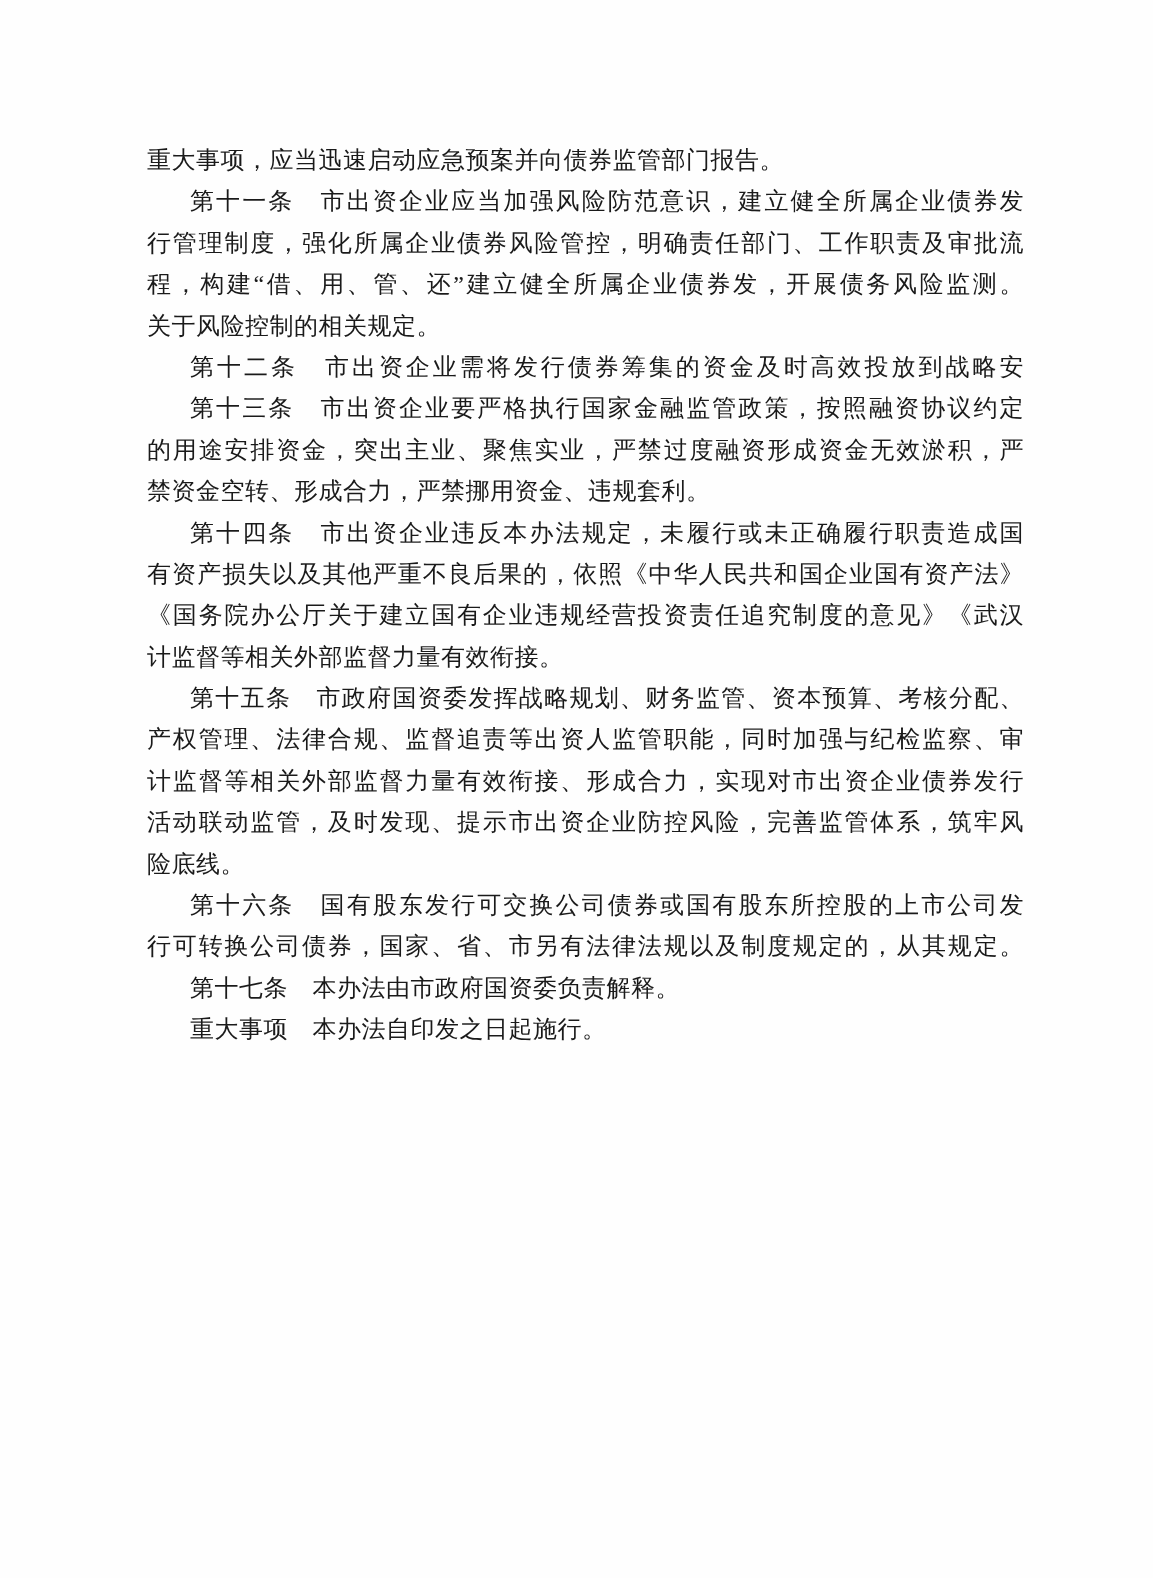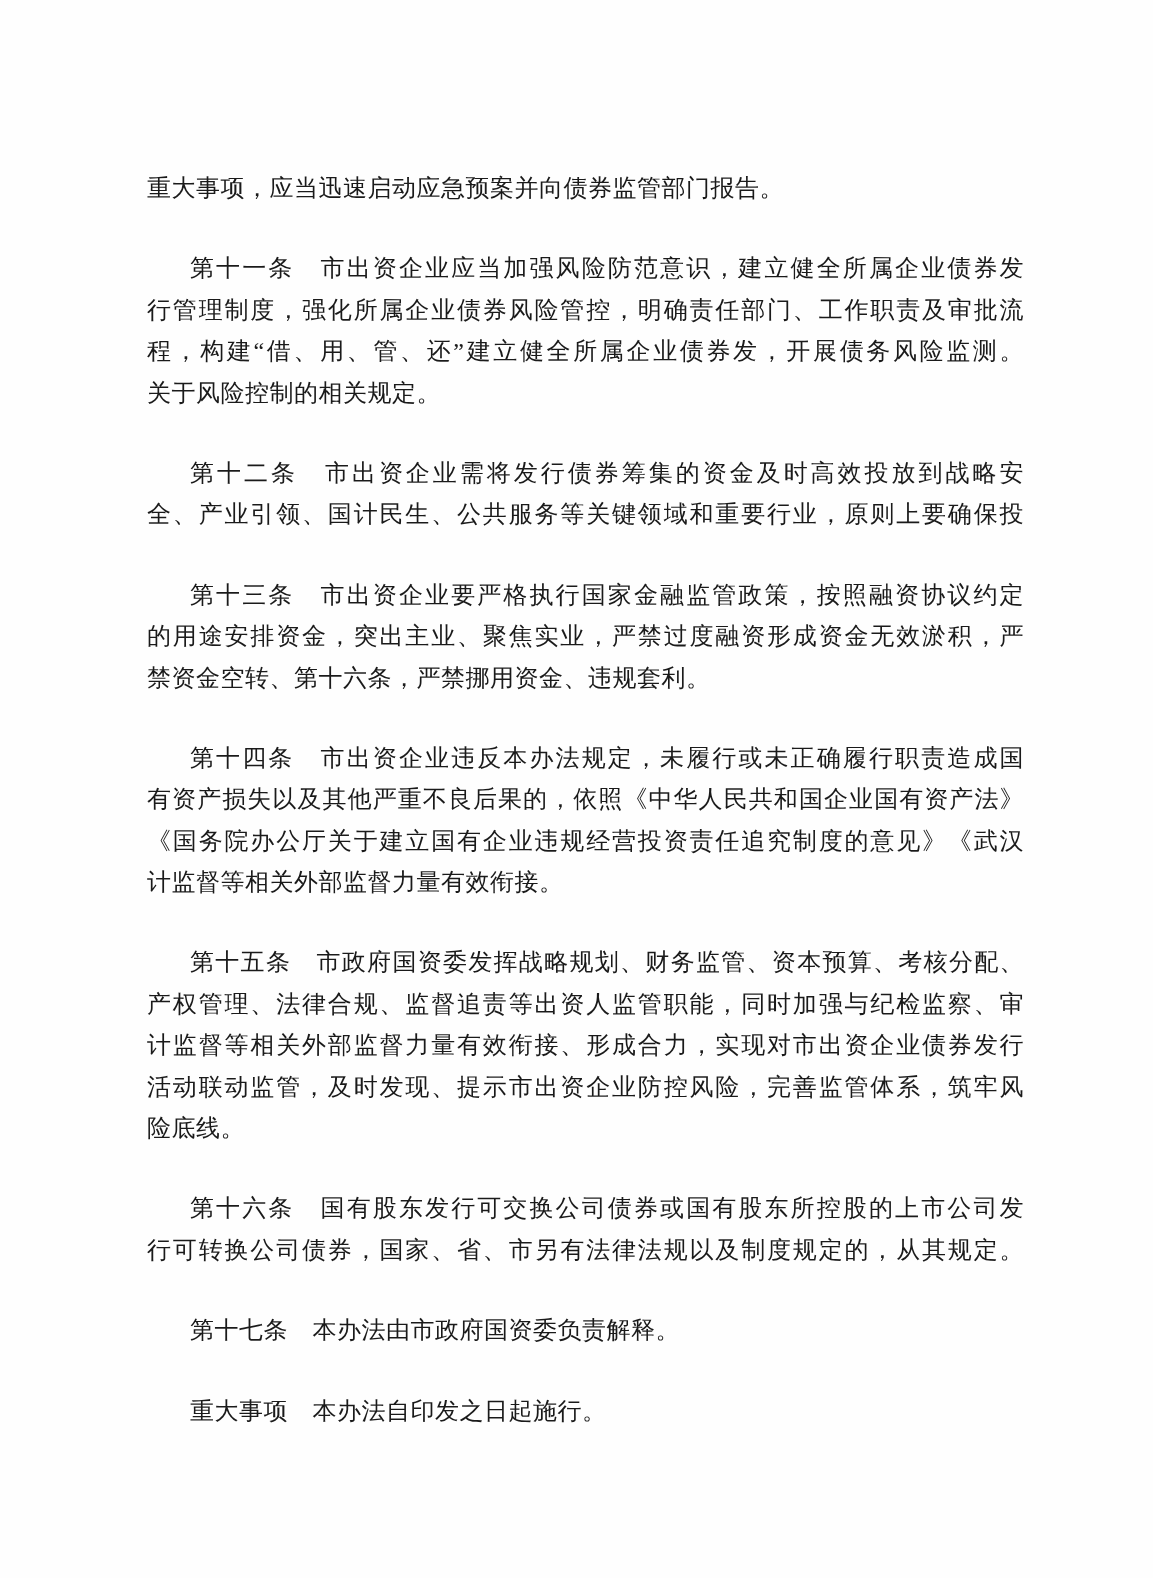--- a/index.html
+++ b/index.html
@@ -11,57 +11,55 @@
     position: relative;
     width: 1153px;
     height: 1578px;
     background: #fefefe;
     overflow: hidden;
     font-family: "Liberation Serif", "DejaVu Serif", serif;
   }
   .textblock {
     position: absolute;
     left: 147px;
-    top: 168px;
+    top: 140px;
     width: 877px;
     font-size: 24px;
     line-height: 41.4px;
     color: #1a1a1a;
     letter-spacing: 0.5px;
   }
   .line {
     height: 41.4px;
     overflow: hidden;
     text-align: left;
     white-space: normal;
   }
   .line.fill {
     text-align: justify;
     text-align-last: justify;
   }
   .line.indent {
     padding-left: 43px;
-    margin-top: 39px;
   }
 </style>
 </head>
 <body>
 
 <div class="page" style="background: rgb(254, 254, 254);">
   <div class="textblock" id="document-body" style="color: rgb(26, 26, 26);">
       <div class="line">重大事项，应当迅速启动应急预案并向债券监管部门报告。</div>
       <div class="line indent fill">第十一条　市出资企业应当加强风险防范意识，建立健全所属企业债券发</div>
       <div class="line fill">行管理制度，强化所属企业债券风险管控，明确责任部门、工作职责及审批流</div>
       <div class="line fill">程，构建“借、用、管、还”建立健全所属企业债券发，开展债务风险监测。</div>
       <div class="line">关于风险控制的相关规定。</div>
       <div class="line indent fill">第十二条　市出资企业需将发行债券筹集的资金及时高效投放到战略安</div>
-      <div class="line fill">全、产业引领、国计民生、公共服务等关键领域和重要行业，原则上要确保投</div>
       <div class="line indent fill">第十三条　市出资企业要严格执行国家金融监管政策，按照融资协议约定</div>
       <div class="line fill">的用途安排资金，突出主业、聚焦实业，严禁过度融资形成资金无效淤积，严</div>
-      <div class="line">禁资金空转、第十六条，严禁挪用资金、违规套利。</div>
+      <div class="line">禁资金空转、形成合力，严禁挪用资金、违规套利。</div>
       <div class="line indent fill">第十四条　市出资企业违反本办法规定，未履行或未正确履行职责造成国</div>
       <div class="line fill">有资产损失以及其他严重不良后果的，依照《中华人民共和国企业国有资产法》</div>
       <div class="line fill">《国务院办公厅关于建立国有企业违规经营投资责任追究制度的意见》《武汉</div>
       <div class="line">计监督等相关外部监督力量有效衔接。</div>
       <div class="line indent fill">第十五条　市政府国资委发挥战略规划、财务监管、资本预算、考核分配、</div>
       <div class="line fill">产权管理、法律合规、监督追责等出资人监管职能，同时加强与纪检监察、审</div>
       <div class="line fill">计监督等相关外部监督力量有效衔接、形成合力，实现对市出资企业债券发行</div>
       <div class="line fill">活动联动监管，及时发现、提示市出资企业防控风险，完善监管体系，筑牢风</div>
       <div class="line">险底线。</div>
       <div class="line indent fill">第十六条　国有股东发行可交换公司债券或国有股东所控股的上市公司发</div>

